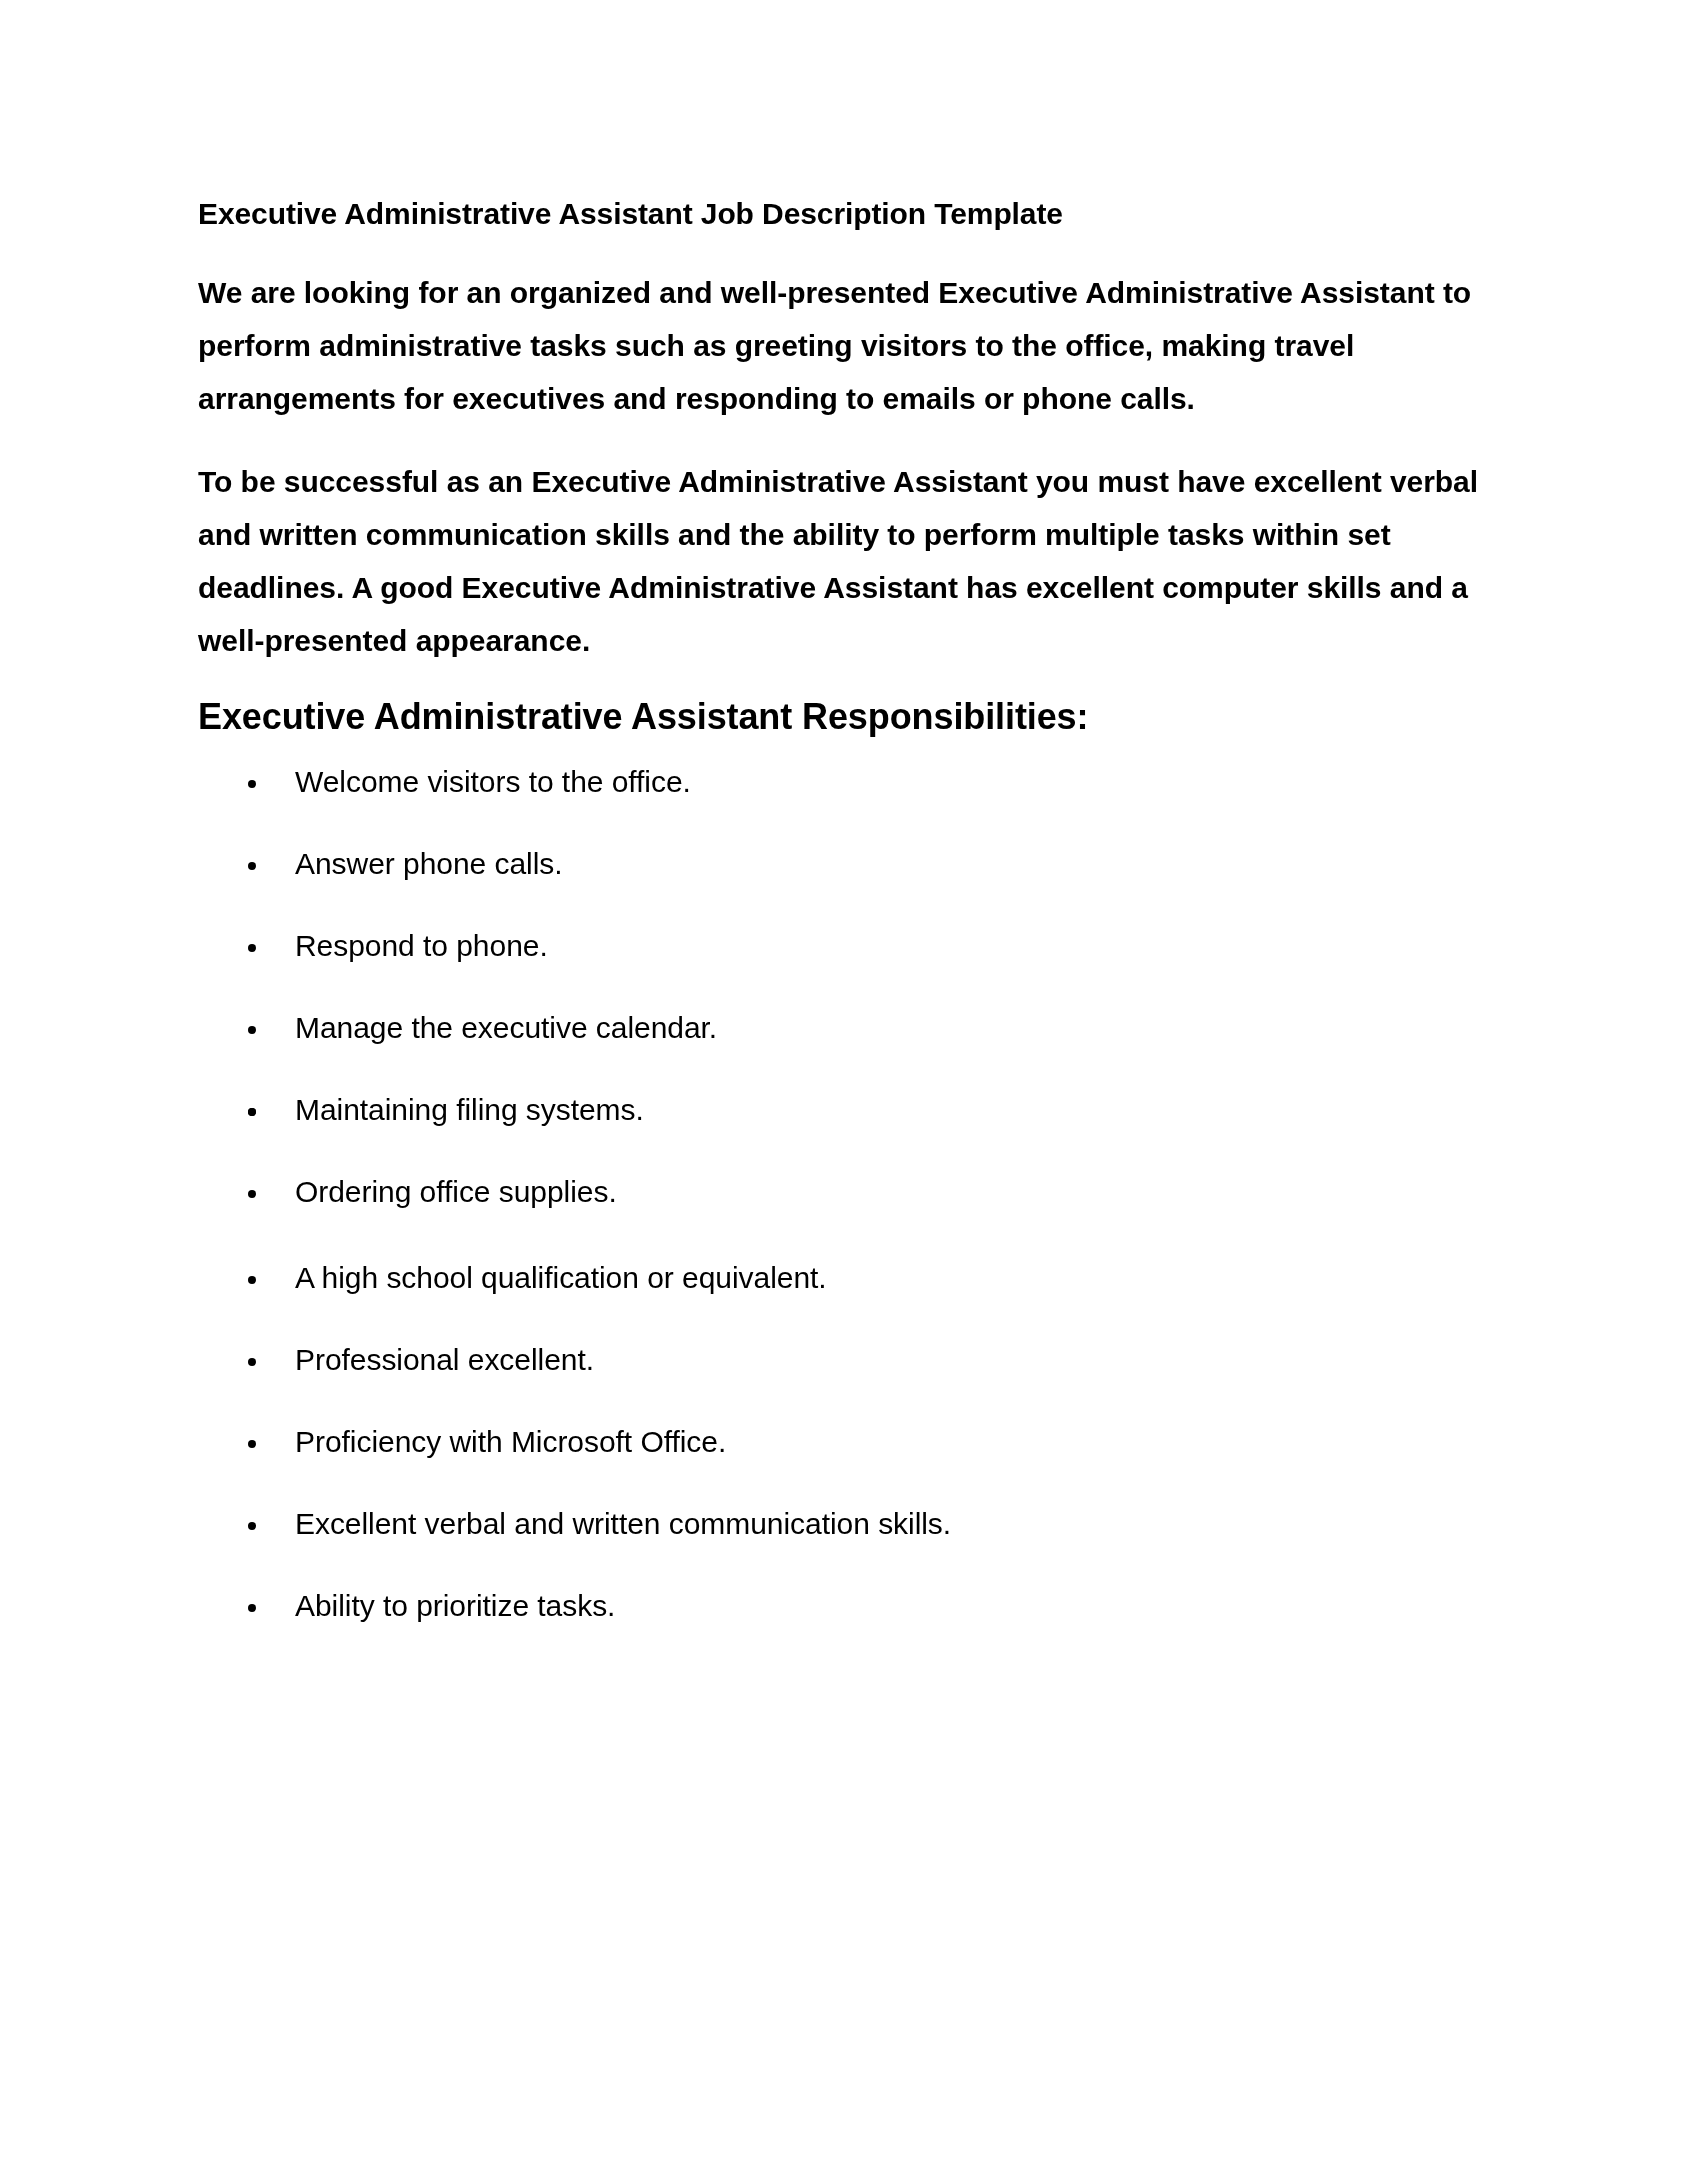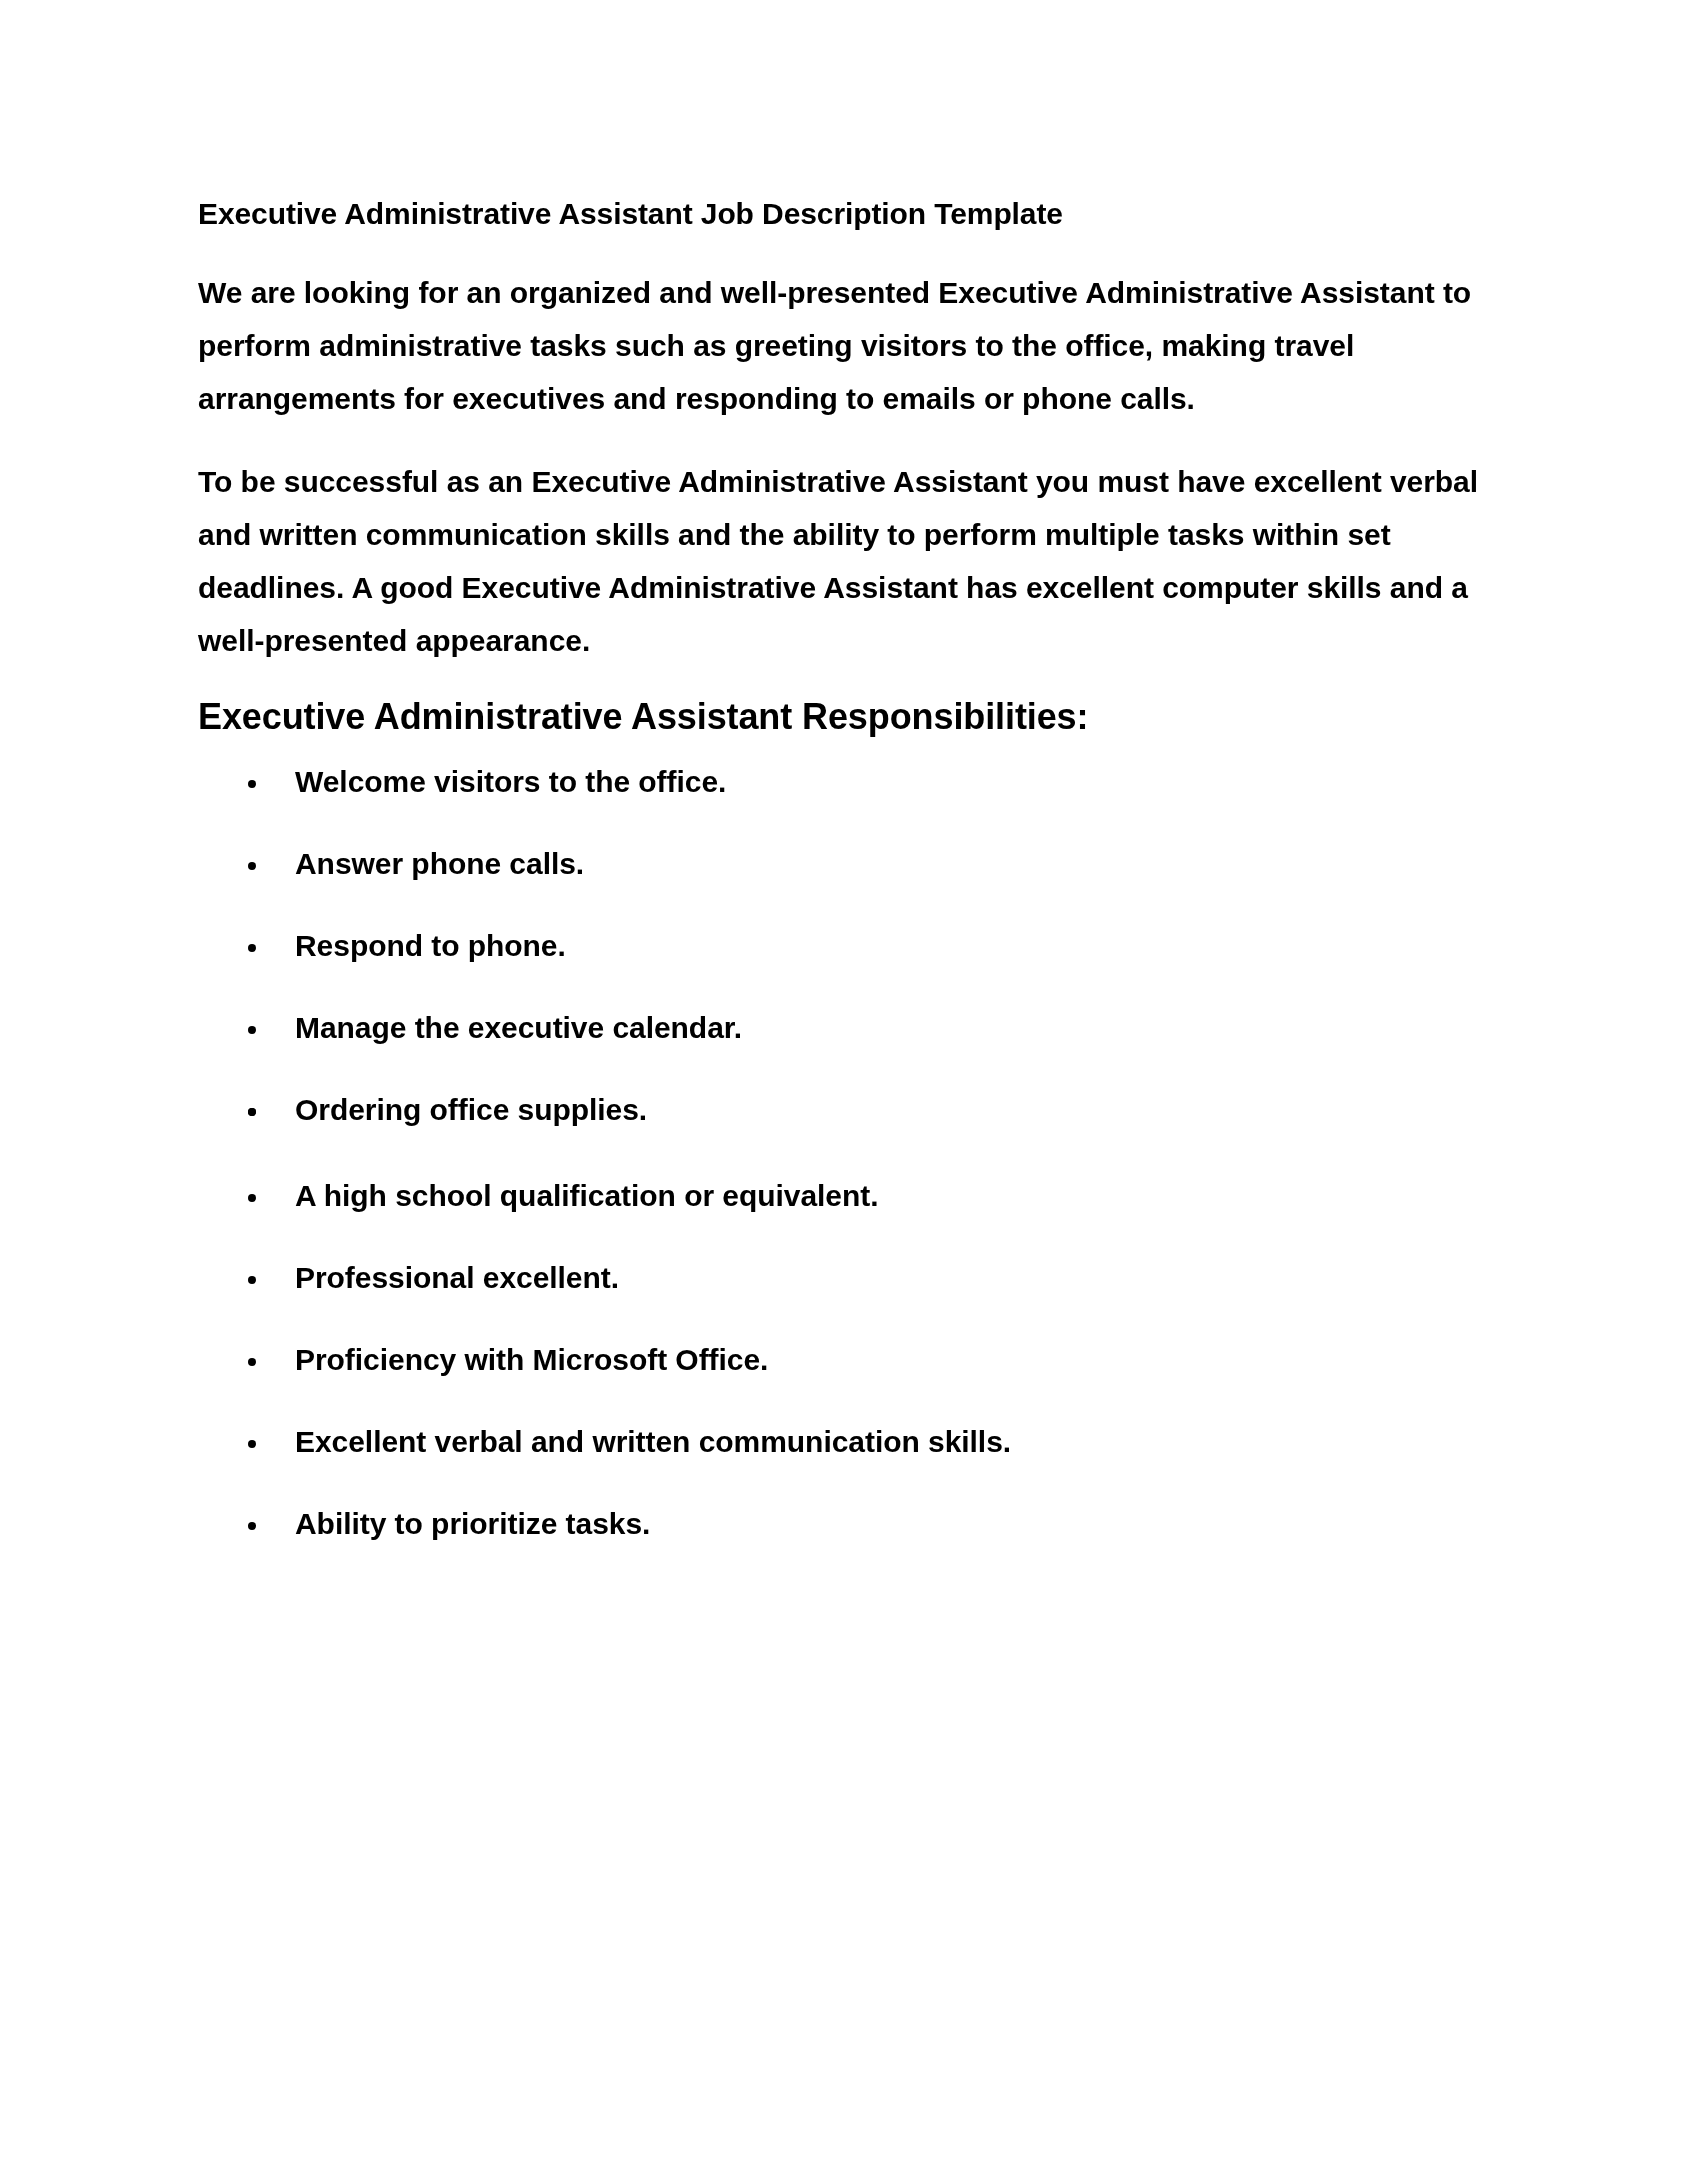--- a/index.html
+++ b/index.html
@@ -53,21 +53,20 @@
     line-height: 40px;
     margin: 0 0 26px 0;
     letter-spacing: -0.1px;
     white-space: nowrap;
   }
 
   .bullet-list {
     list-style: none;
     margin: 0 0 30px 0;
     padding: 0;
-    font-weight: bold;
   }
 
   .bullet-item {
     position: relative;
     font-size: 30px;
     line-height: 38px;
     padding-left: 97px;
     margin-bottom: 44px;
     letter-spacing: -0.05px;
   }
@@ -122,20 +121,24 @@
       </li>
       <li class="bullet-item">
         <span class="bullet-dot"></span>
         <span class="bullet-text">Manage the executive calendar.</span>
       </li>
       <li class="bullet-item">
         <span class="bullet-dot"></span>
       </li>
       <li class="bullet-item">
         <span class="bullet-dot"></span>
+        <span class="bullet-text">Maintaining filing systems.</span>
+      </li>
+      <li class="bullet-item">
+        <span class="bullet-dot"></span>
         <span class="bullet-text">Ordering office supplies.</span>
       </li>
     </ul>
 
     <div class="spacer-responsibilities"></div>
 
 
     <ul class="bullet-list">
       <li class="bullet-item">
         <span class="bullet-dot"></span>

